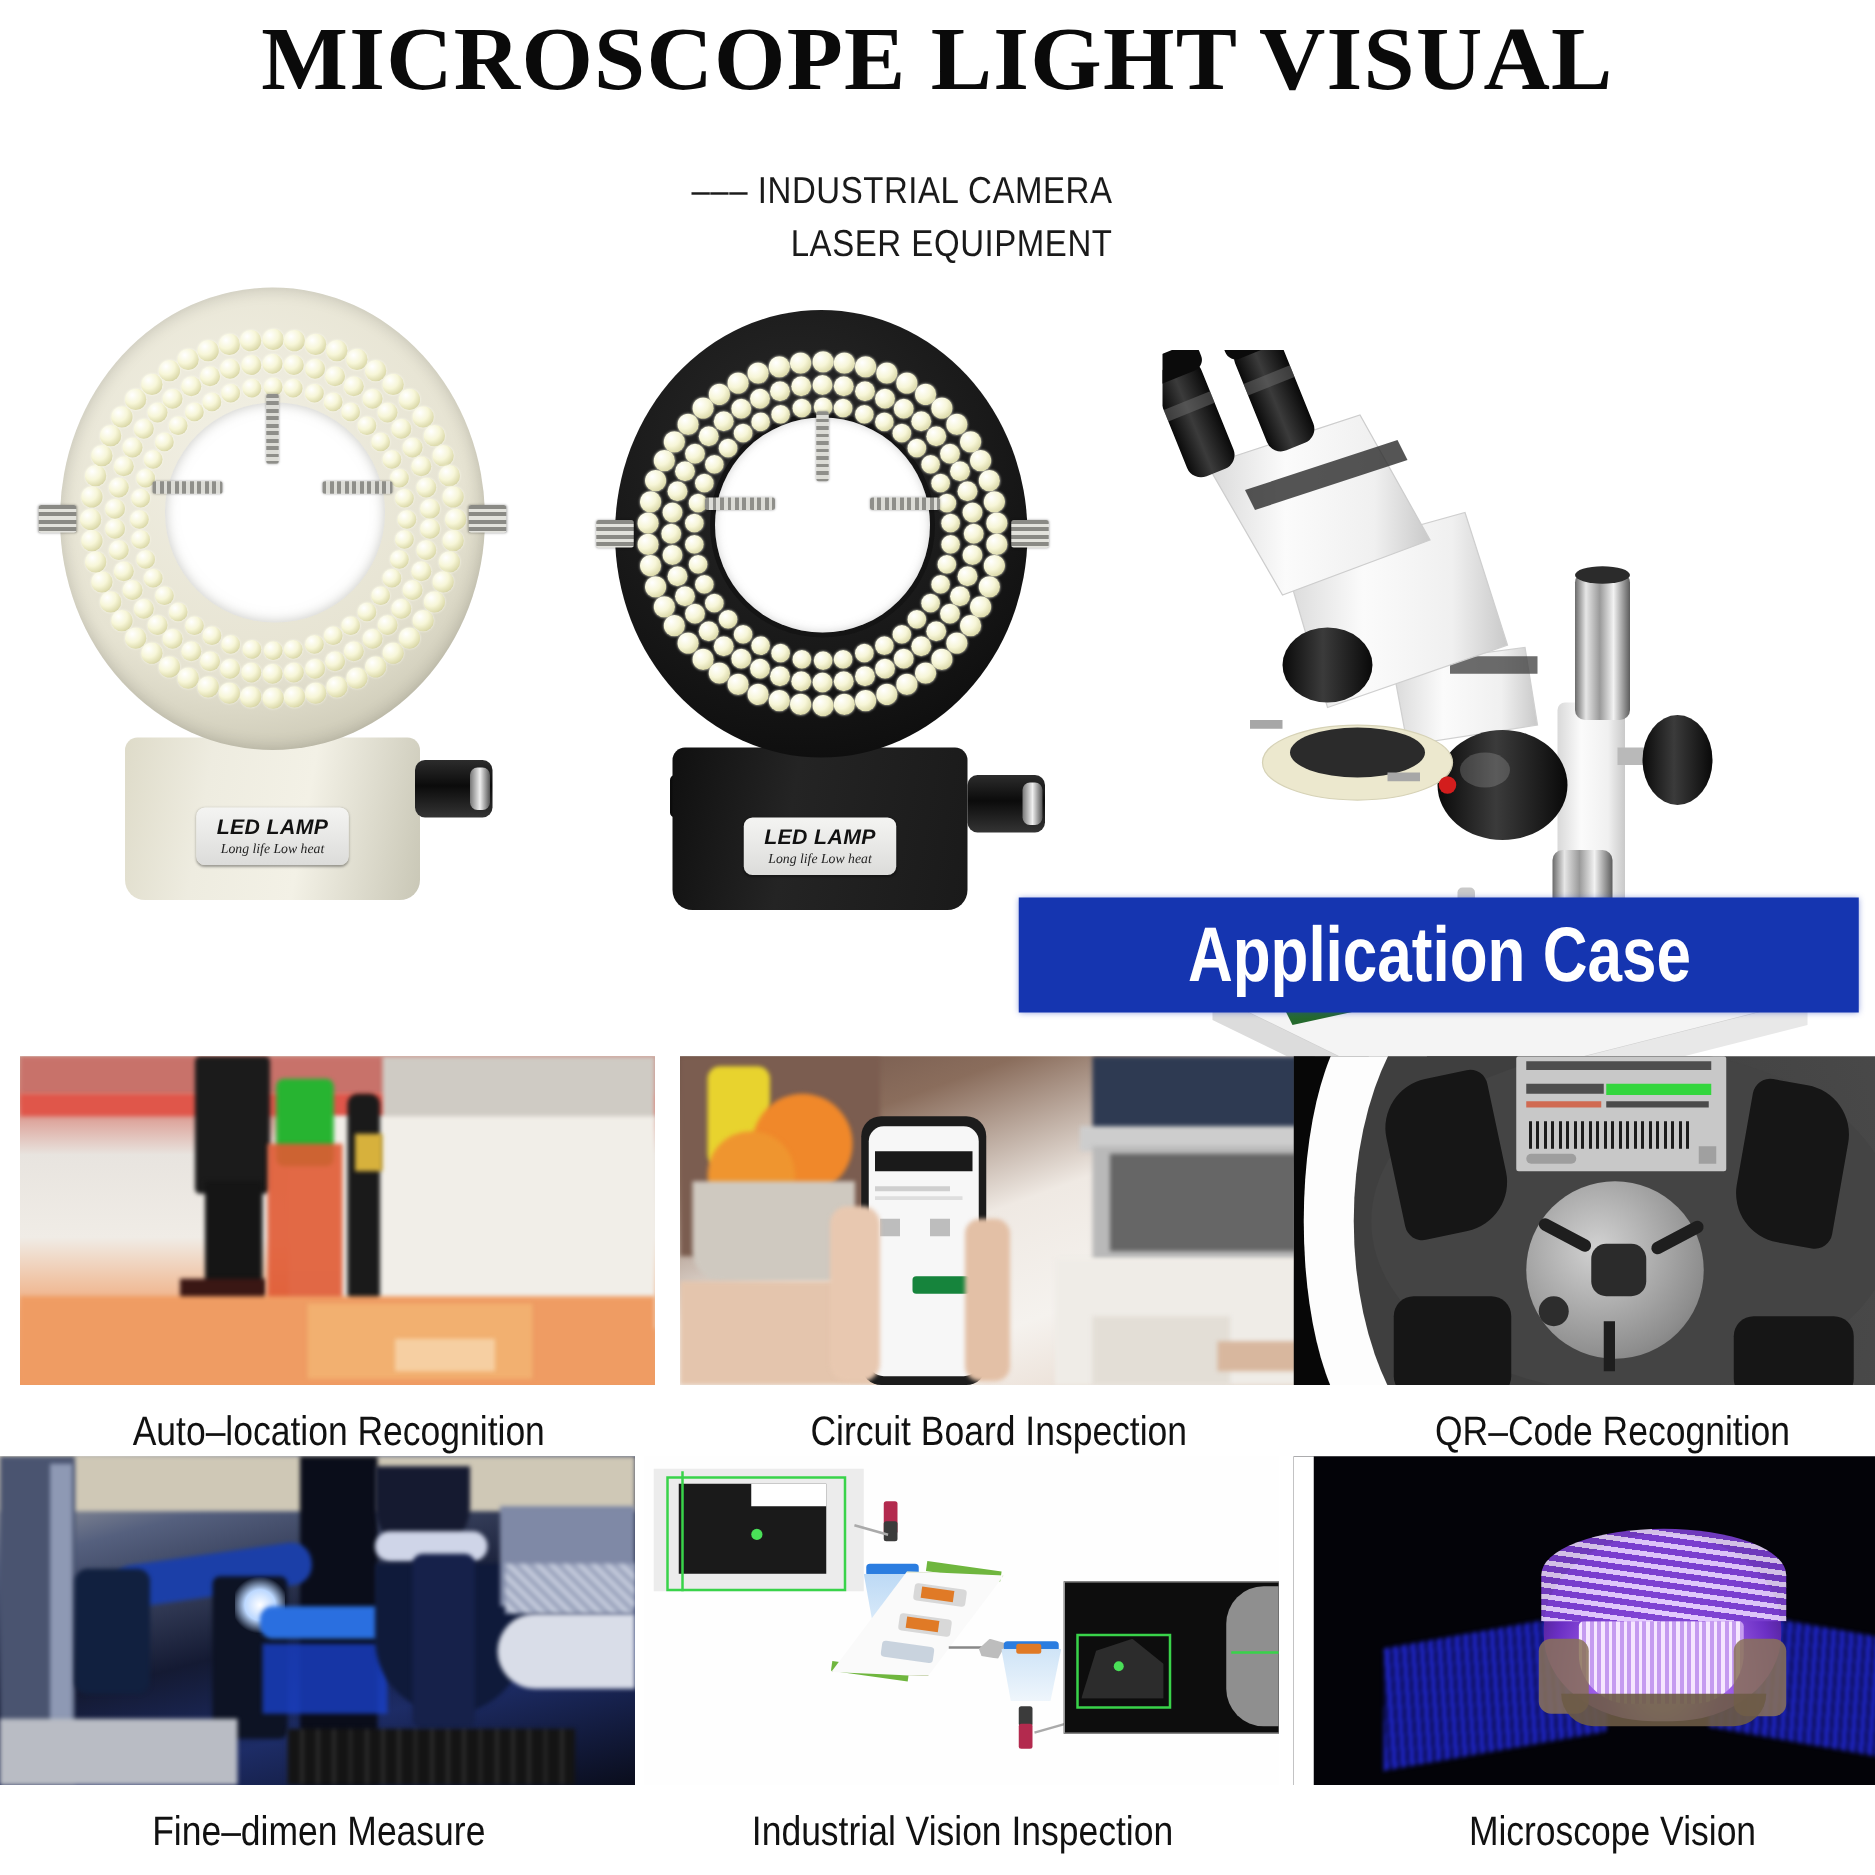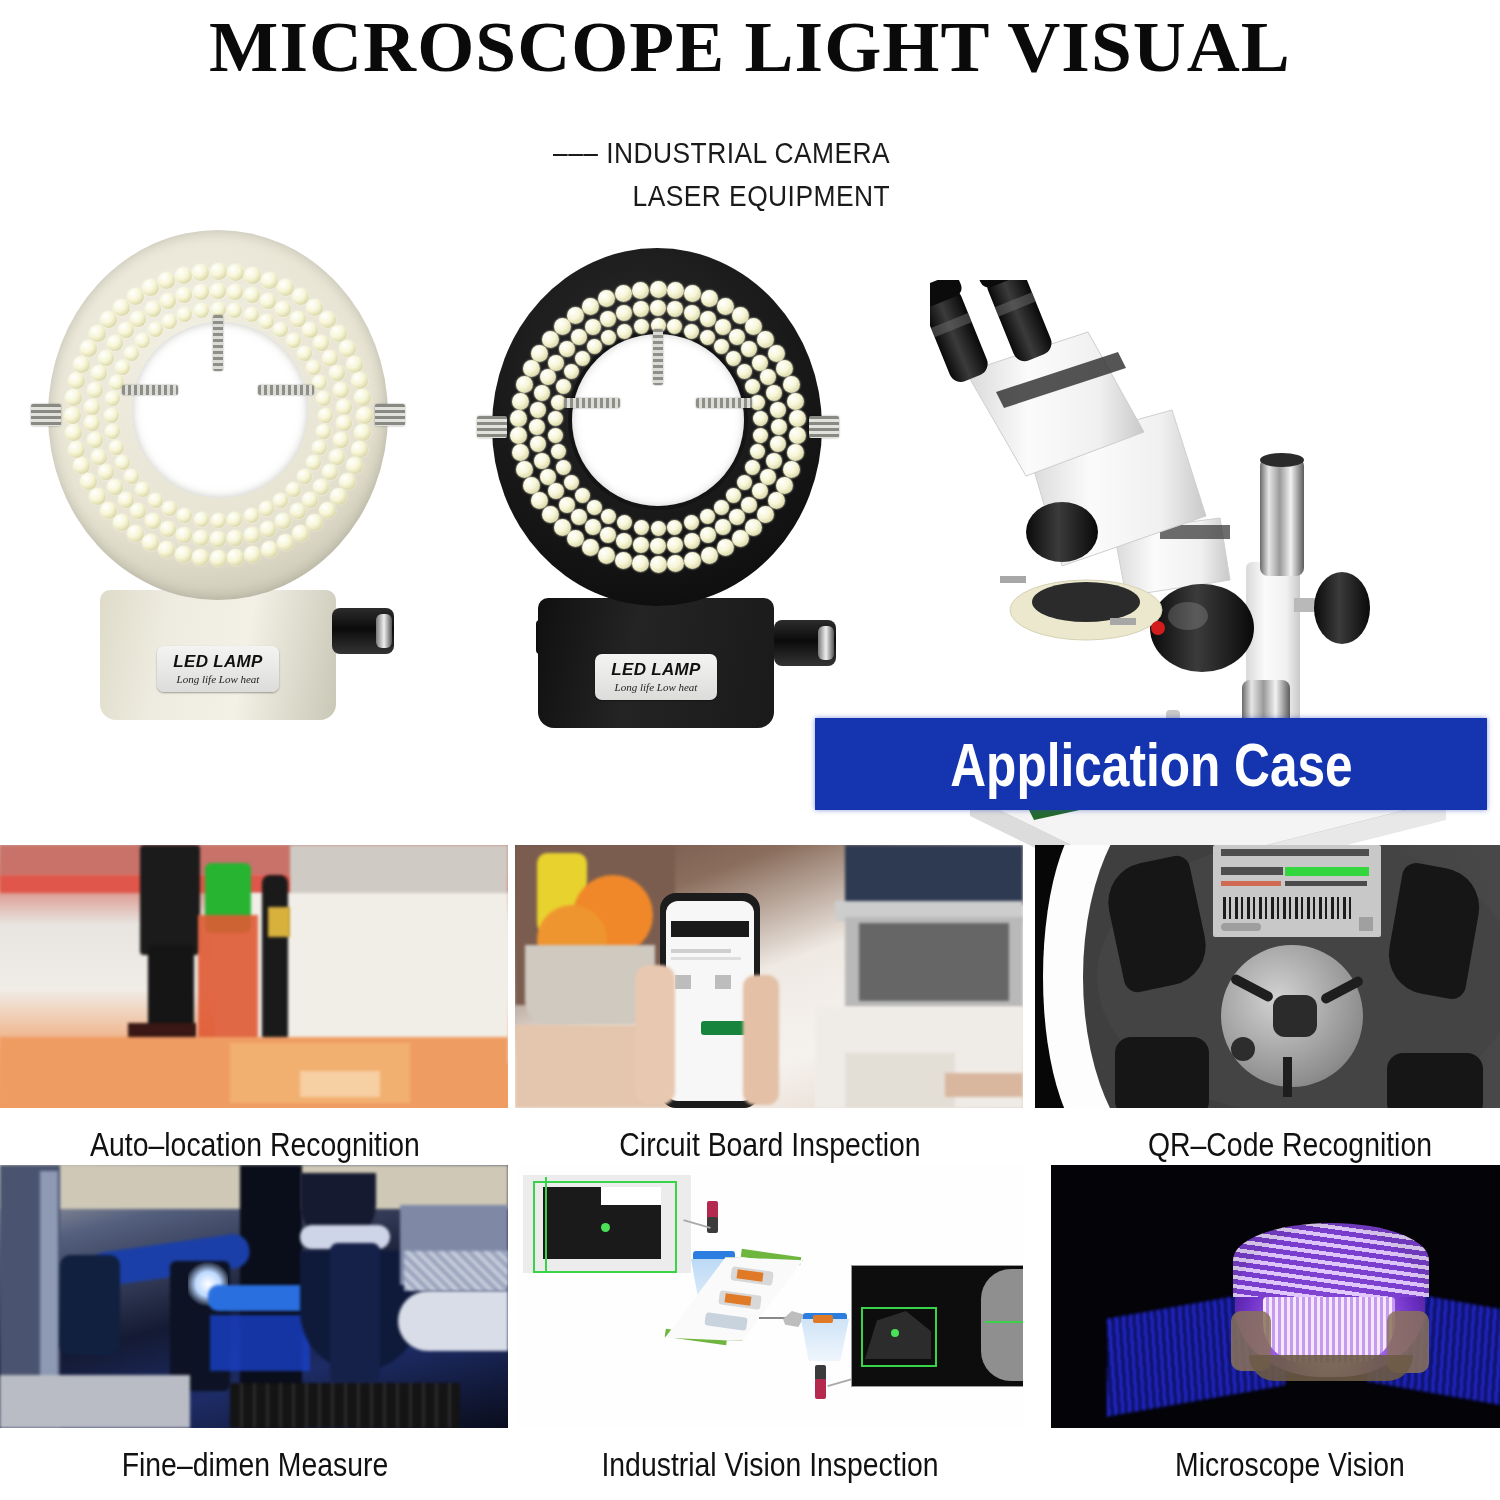--- a/index.html
+++ b/index.html
@@ -518,41 +518,41 @@
     </svg>
   </div>
 </div>
 
 <div class="appcase">
   <span>Application Case</span>
 </div>
 
 <div class="grid">
 
-  <div class="cell" style="left:0px;top:0px;">
+  <div class="cell" style="left:16px;top:0px;">
     <div class="photo p1">
       <div class="sh blur" style="left:0;top:0;width:508px;height:30px;background:#c8726a;"></div>
       <div class="sh blur" style="left:0;top:30px;width:508px;height:18px;background:#e0564a;"></div>
       <div class="sh blur" style="left:290px;top:0;width:218px;height:52px;background:#cfcbc4;"></div>
       <div class="sh blur" style="left:215px;top:48px;width:293px;height:170px;background:#f1eee8;"></div>
       <div class="sh blur" style="left:140px;top:0px;width:60px;height:110px;background:#1b1b1b;border-radius:4px;"></div>
       <div class="sh blur" style="left:148px;top:100px;width:46px;height:90px;background:#151515;"></div>
       <div class="sh blur" style="left:128px;top:178px;width:68px;height:62px;background:#3a1714;"></div>
       <div class="sh blur" style="left:205px;top:18px;width:46px;height:70px;background:#27b431;border-radius:6px;"></div>
       <div class="sh blur" style="left:198px;top:70px;width:60px;height:180px;background:#e05a34;opacity:.9;"></div>
       <div class="sh blur" style="left:262px;top:30px;width:26px;height:170px;background:#1a1a1a;border-radius:8px;"></div>
       <div class="sh blur" style="left:268px;top:62px;width:22px;height:30px;background:#d7b13c;"></div>
       <div class="sh blur" style="left:0;top:192px;width:508px;height:71px;background:#ef9c63;"></div>
       <div class="sh blur" style="left:230px;top:198px;width:180px;height:60px;background:#f2b070;"></div>
       <div class="sh blur" style="left:300px;top:226px;width:80px;height:26px;background:#f6cfa2;"></div>
     </div>
     <div class="cap">Auto–location Recognition</div>
   </div>
 
-  <div class="cell" style="left:491px;top:0px;padding-left:24px;">
+  <div class="cell" style="left:520px;top:0px;padding-left:24px;">
     <div class="photo p2">
       <div class="sh blur" style="left:0;top:0;width:160px;height:160px;background:#7b5d50;"></div>
       <div class="sh blur" style="left:22px;top:8px;width:50px;height:80px;background:#e8d32e;border-radius:10px;"></div>
       <div class="sh blur" style="left:58px;top:30px;width:80px;height:80px;background:#f0882a;border-radius:50%;"></div>
       <div class="sh blur" style="left:22px;top:60px;width:70px;height:70px;background:#ef952f;border-radius:50%;"></div>
       <div class="sh blur" style="left:10px;top:100px;width:130px;height:80px;background:#cfc9c0;border-radius:0 0 24px 24px;"></div>
       <div class="sh blur" style="left:0;top:180px;width:190px;height:83px;background:#e4c5ad;"></div>
       <div class="sh" style="left:145px;top:48px;width:100px;height:215px;background:#1c1c1c;border-radius:16px;"></div>
       <div class="sh" style="left:151px;top:56px;width:88px;height:200px;background:#f7f7f7;border-radius:12px;"></div>
       <div class="sh" style="left:156px;top:76px;width:78px;height:16px;background:#1a1a1a;"></div>

